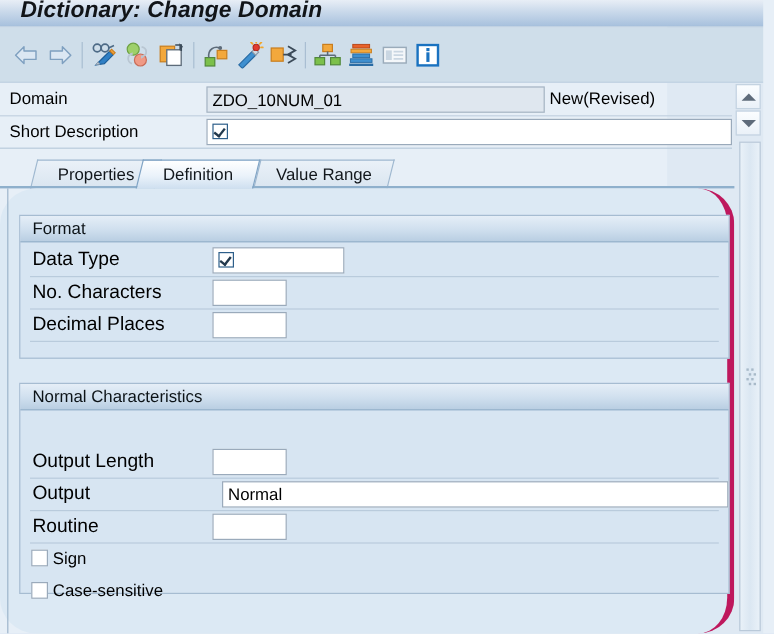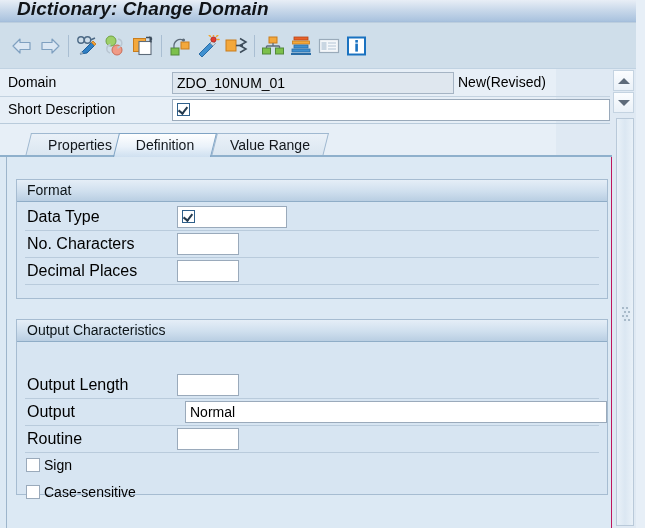--- a/index.html
+++ b/index.html
@@ -195,22 +195,23 @@
   .tab0 { left: 28px;  width: 104px; }
   .tab1 { left: 116px; width: 98px; }
   .tab2 { left: 214px; width: 112px; }
 
   
   .body {
     position: absolute;
     left: 0; top: 157px;
     width: 612px; height: 371px;
     background: #dce9f4;
-    border-right: 1px solid #be185d;
-    box-sizing: border-box;
+    border-right: 6px solid #be185d;
+    box-sizing: border-box;
+    border-radius: 30px;
   }
   .body .vrail {
     position: absolute;
     left: 6px; top: 0px;
     width: 1px; height: 371px;
     background: #9db5cb;
   }
 
   .panel {
     position: absolute;
@@ -517,21 +518,21 @@
           <div class="flabel">Decimal Places</div>
           <input class="inp" style="left: 160px; top: 2px; width: 62px; height: 22px;" type="text" value="">
           <div class="sepline"></div>
         </div>
 
       </div>
     </div>
 
     <div class="panel" style="top:162px; height:176px;">
       <div class="panel-hd">
-        <span>Output Characteristics</span>
+        <span>Normal Characteristics</span>
       </div>
       <div class="panel-body" style="height:152px;margin-top:28px;">
 
         <div class="frow" style="top:2px;">
           <div class="flabel">Output Length</div>
           <input class="inp" style="left: 160px; top: 2px; width: 62px; height: 22px;" type="text" value="">
           <div class="sepline"></div>
         </div>
 
         <div class="frow" style="top:29px;">

